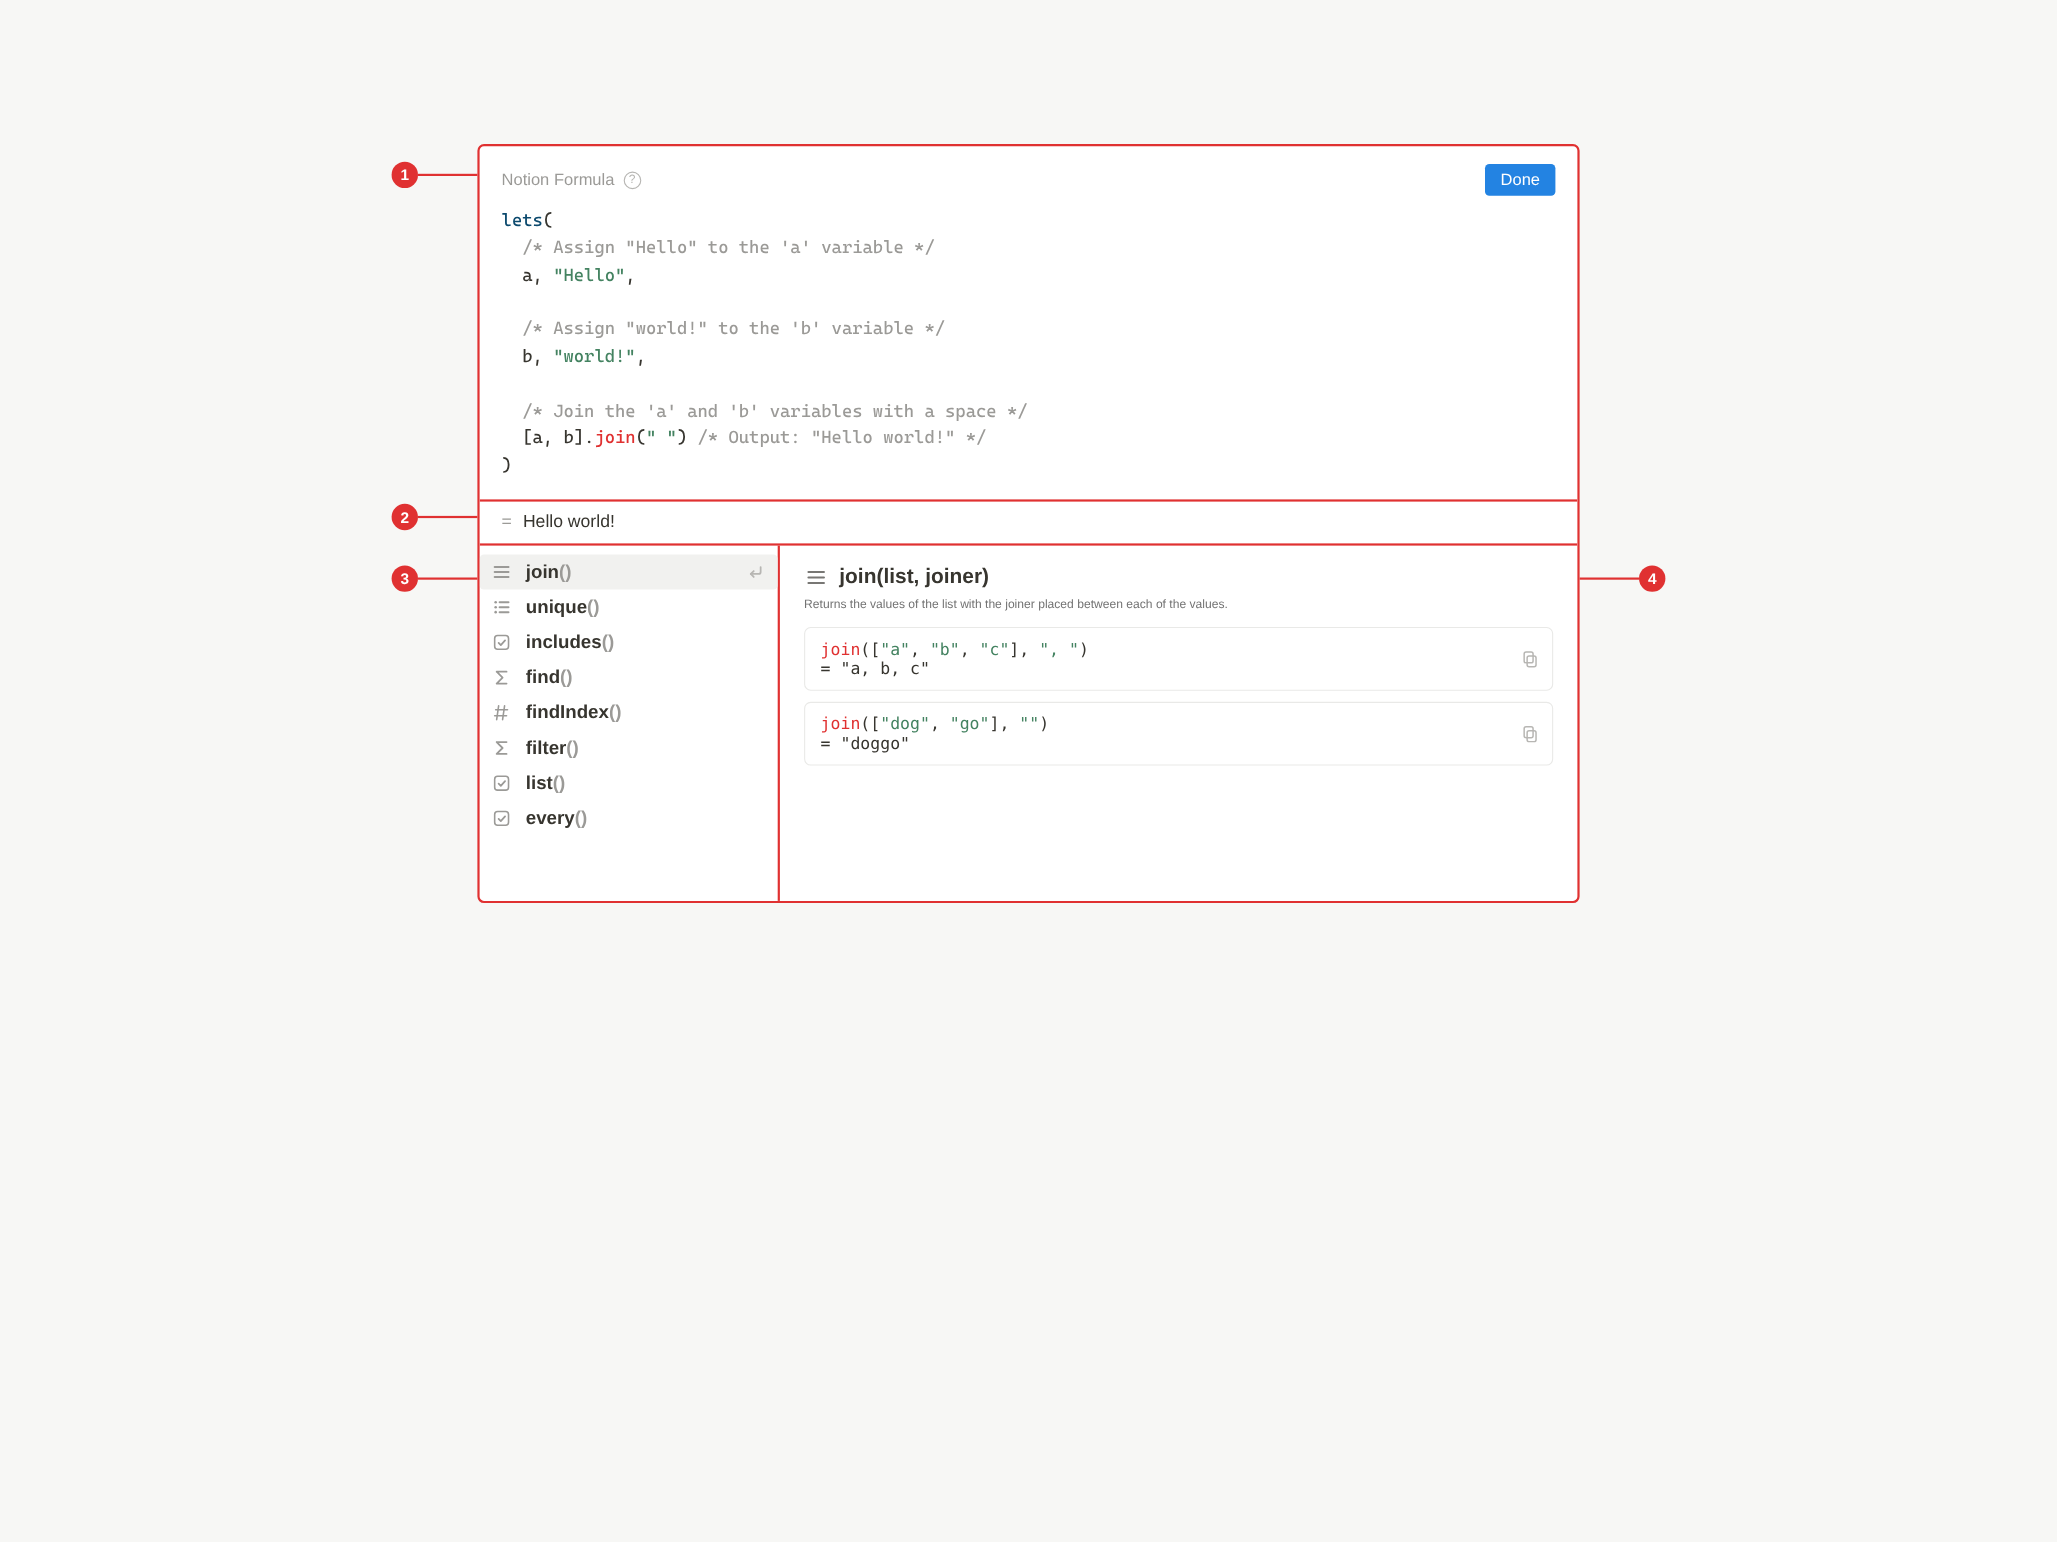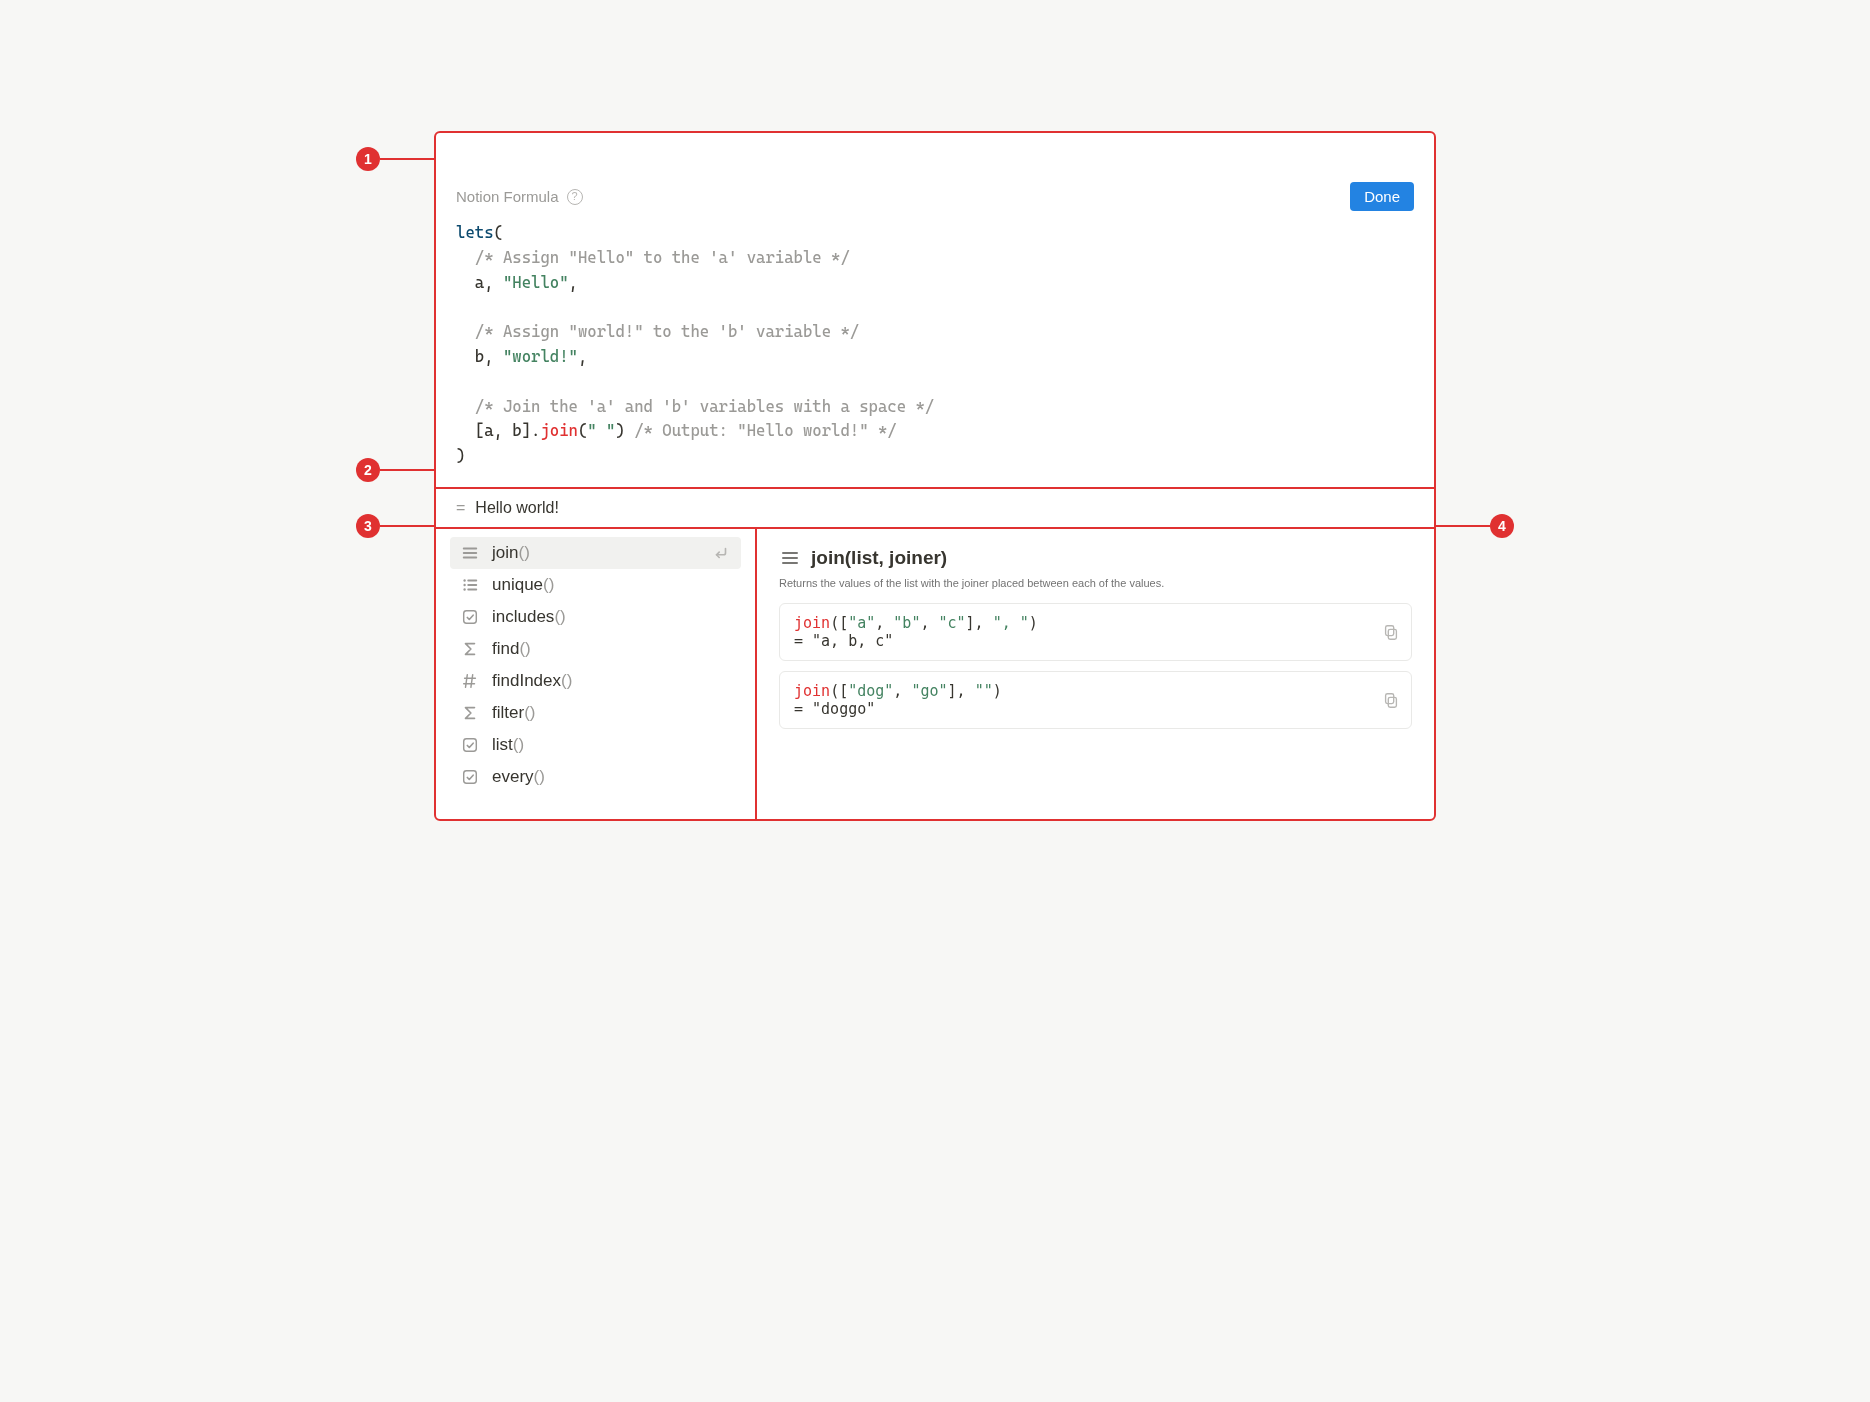--- a/index.html
+++ b/index.html
@@ -62,21 +62,20 @@
   
   .region-input {
     padding: 16px 20px 18px 20px;
     border-bottom: 2px solid #e03131;
   }
   .region-input .hdr {
     display: flex;
     align-items: center;
     justify-content: space-between;
     margin-bottom: 10px;
-    margin-top: 33px;
   }
   .region-input .hdr-left {
     display: flex;
     align-items: center;
     gap: 8px;
     color: #9b9a97;
     font-size: 15px;
   }
   .help-icon {
     width: 16px; height: 16px;
@@ -125,24 +124,25 @@
 
   
   .lower {
     display: flex;
     flex: 1;
     min-height: 0;
   }
 
   
   .region-list {
-    width: 321px;
+    width: 273px;
     border-right: 2px solid #e03131;
-    padding: 8px 14px;
+    padding: 8px 0;
     overflow: auto;
+    font-weight: bold;
   }
   .sugg {
     display: flex;
     align-items: center;
     gap: 12px;
     padding: 6px 10px;
     border-radius: 4px;
     font-size: 17px;
     cursor: pointer;
     position: relative;

